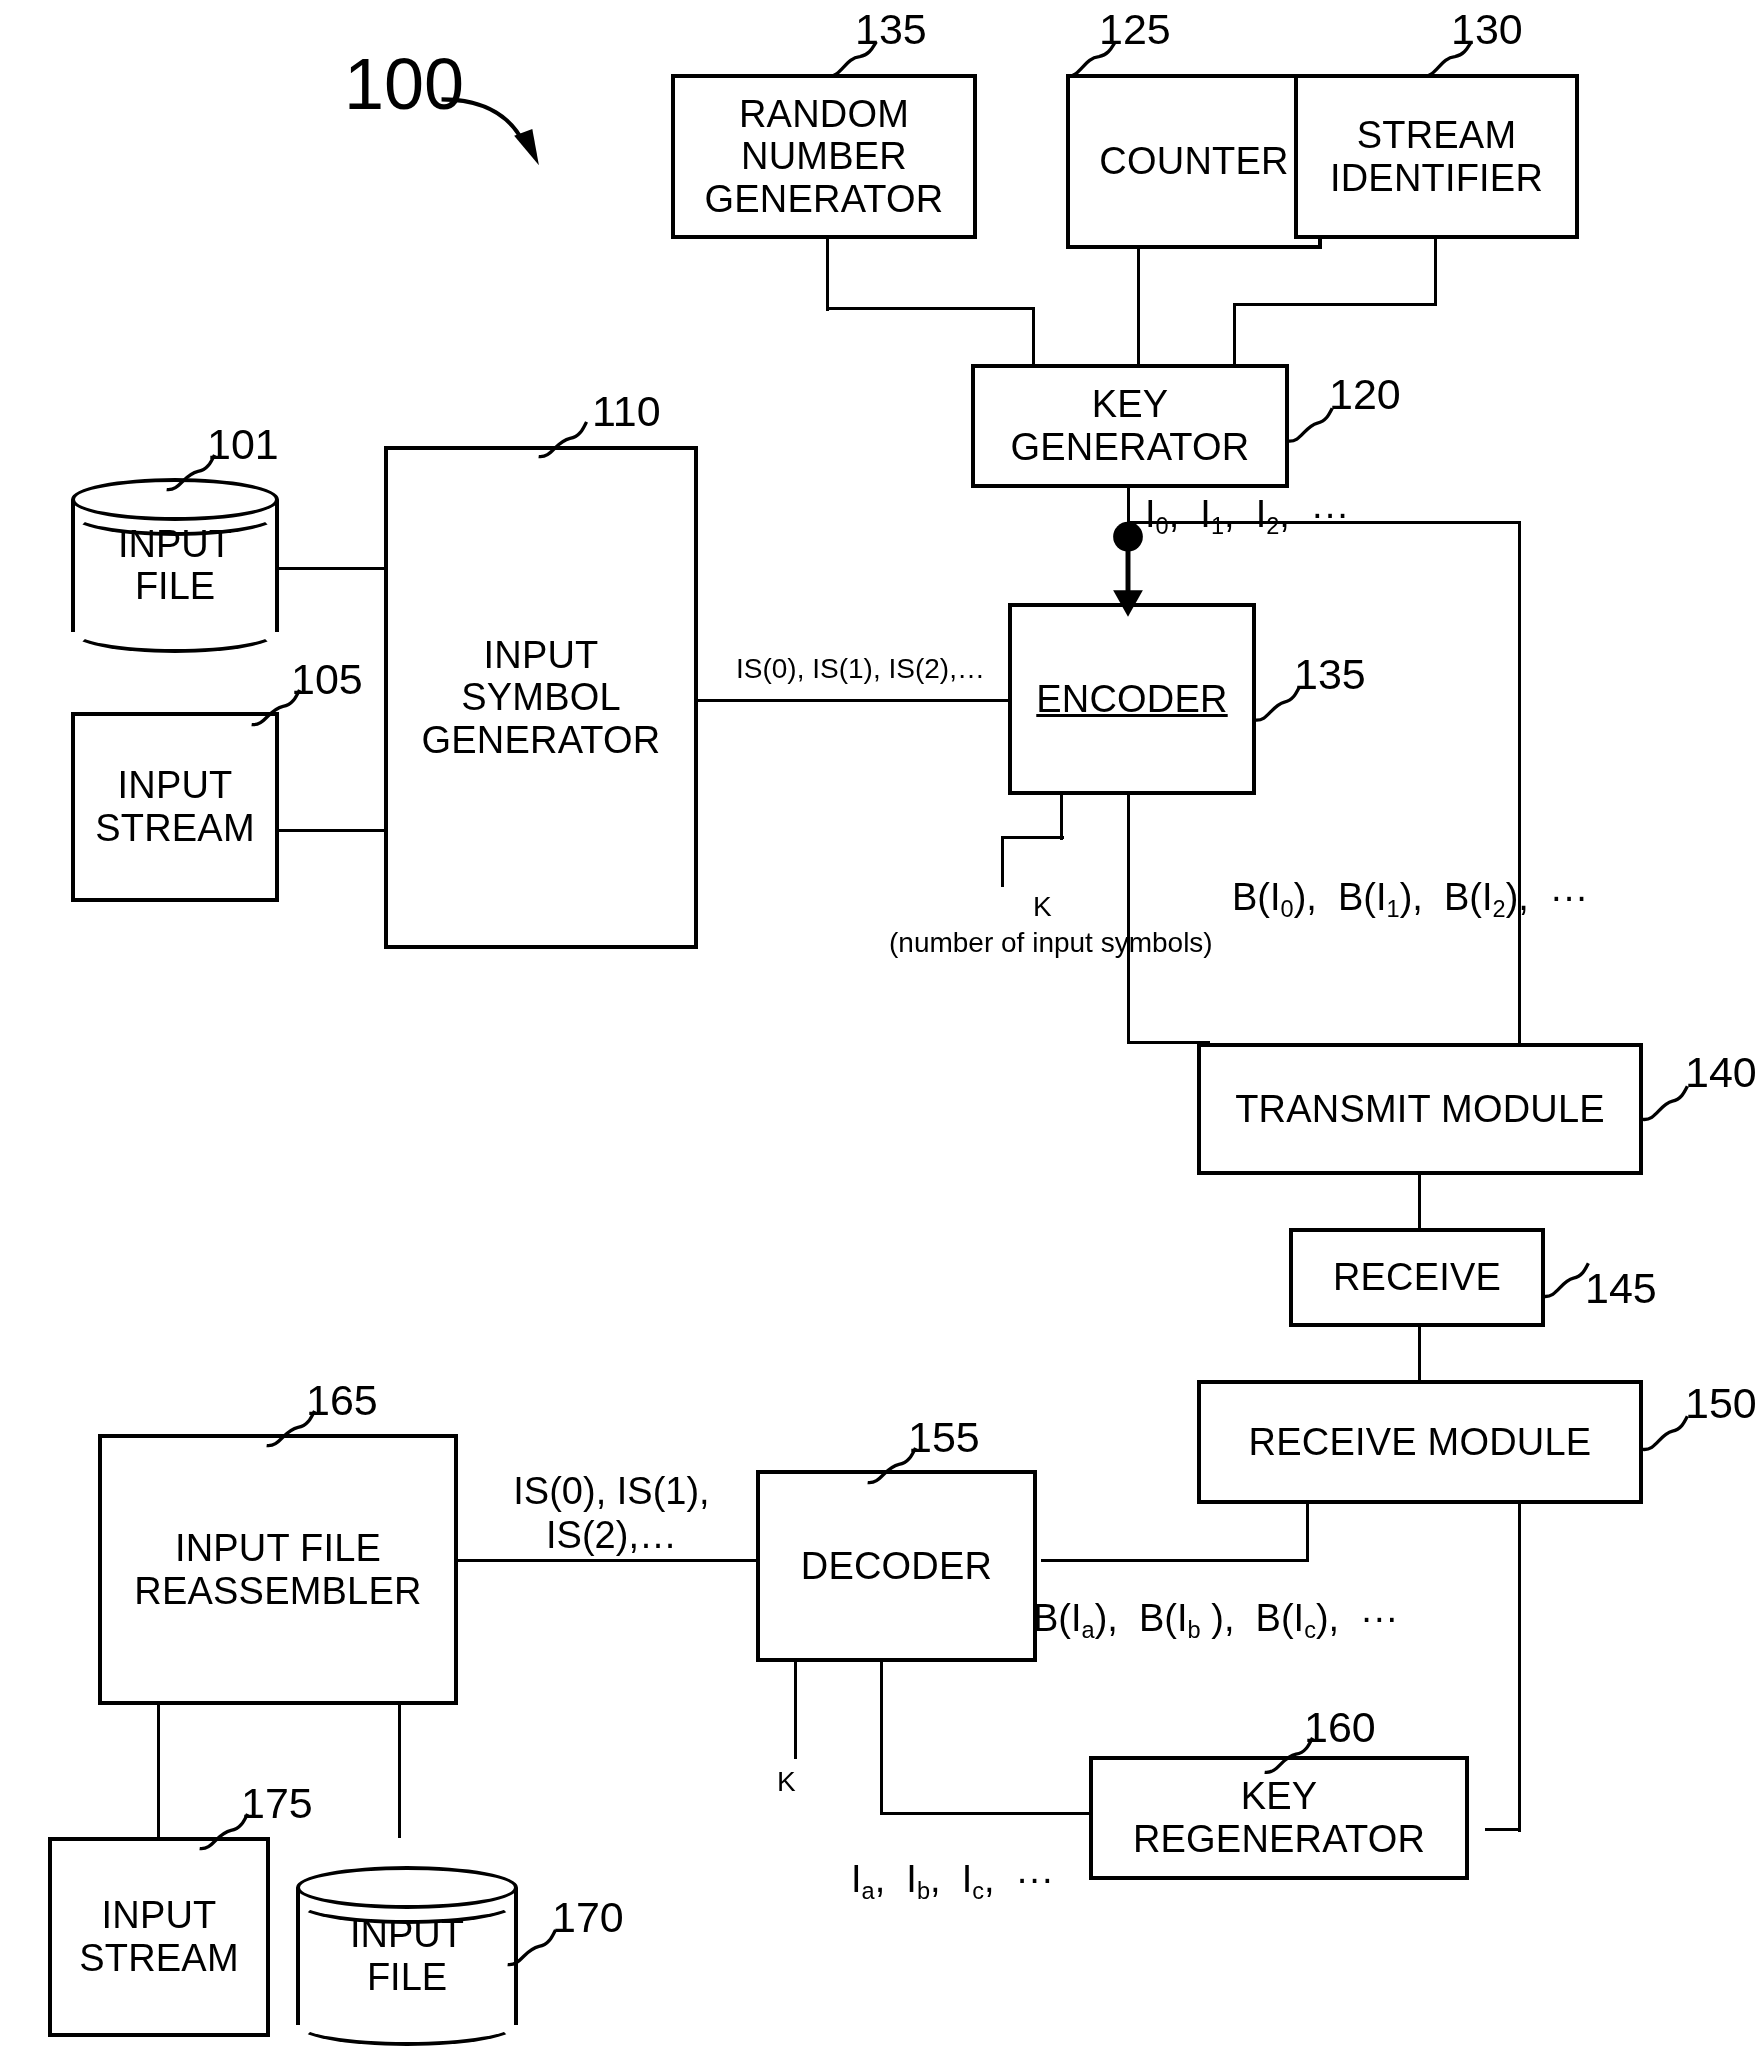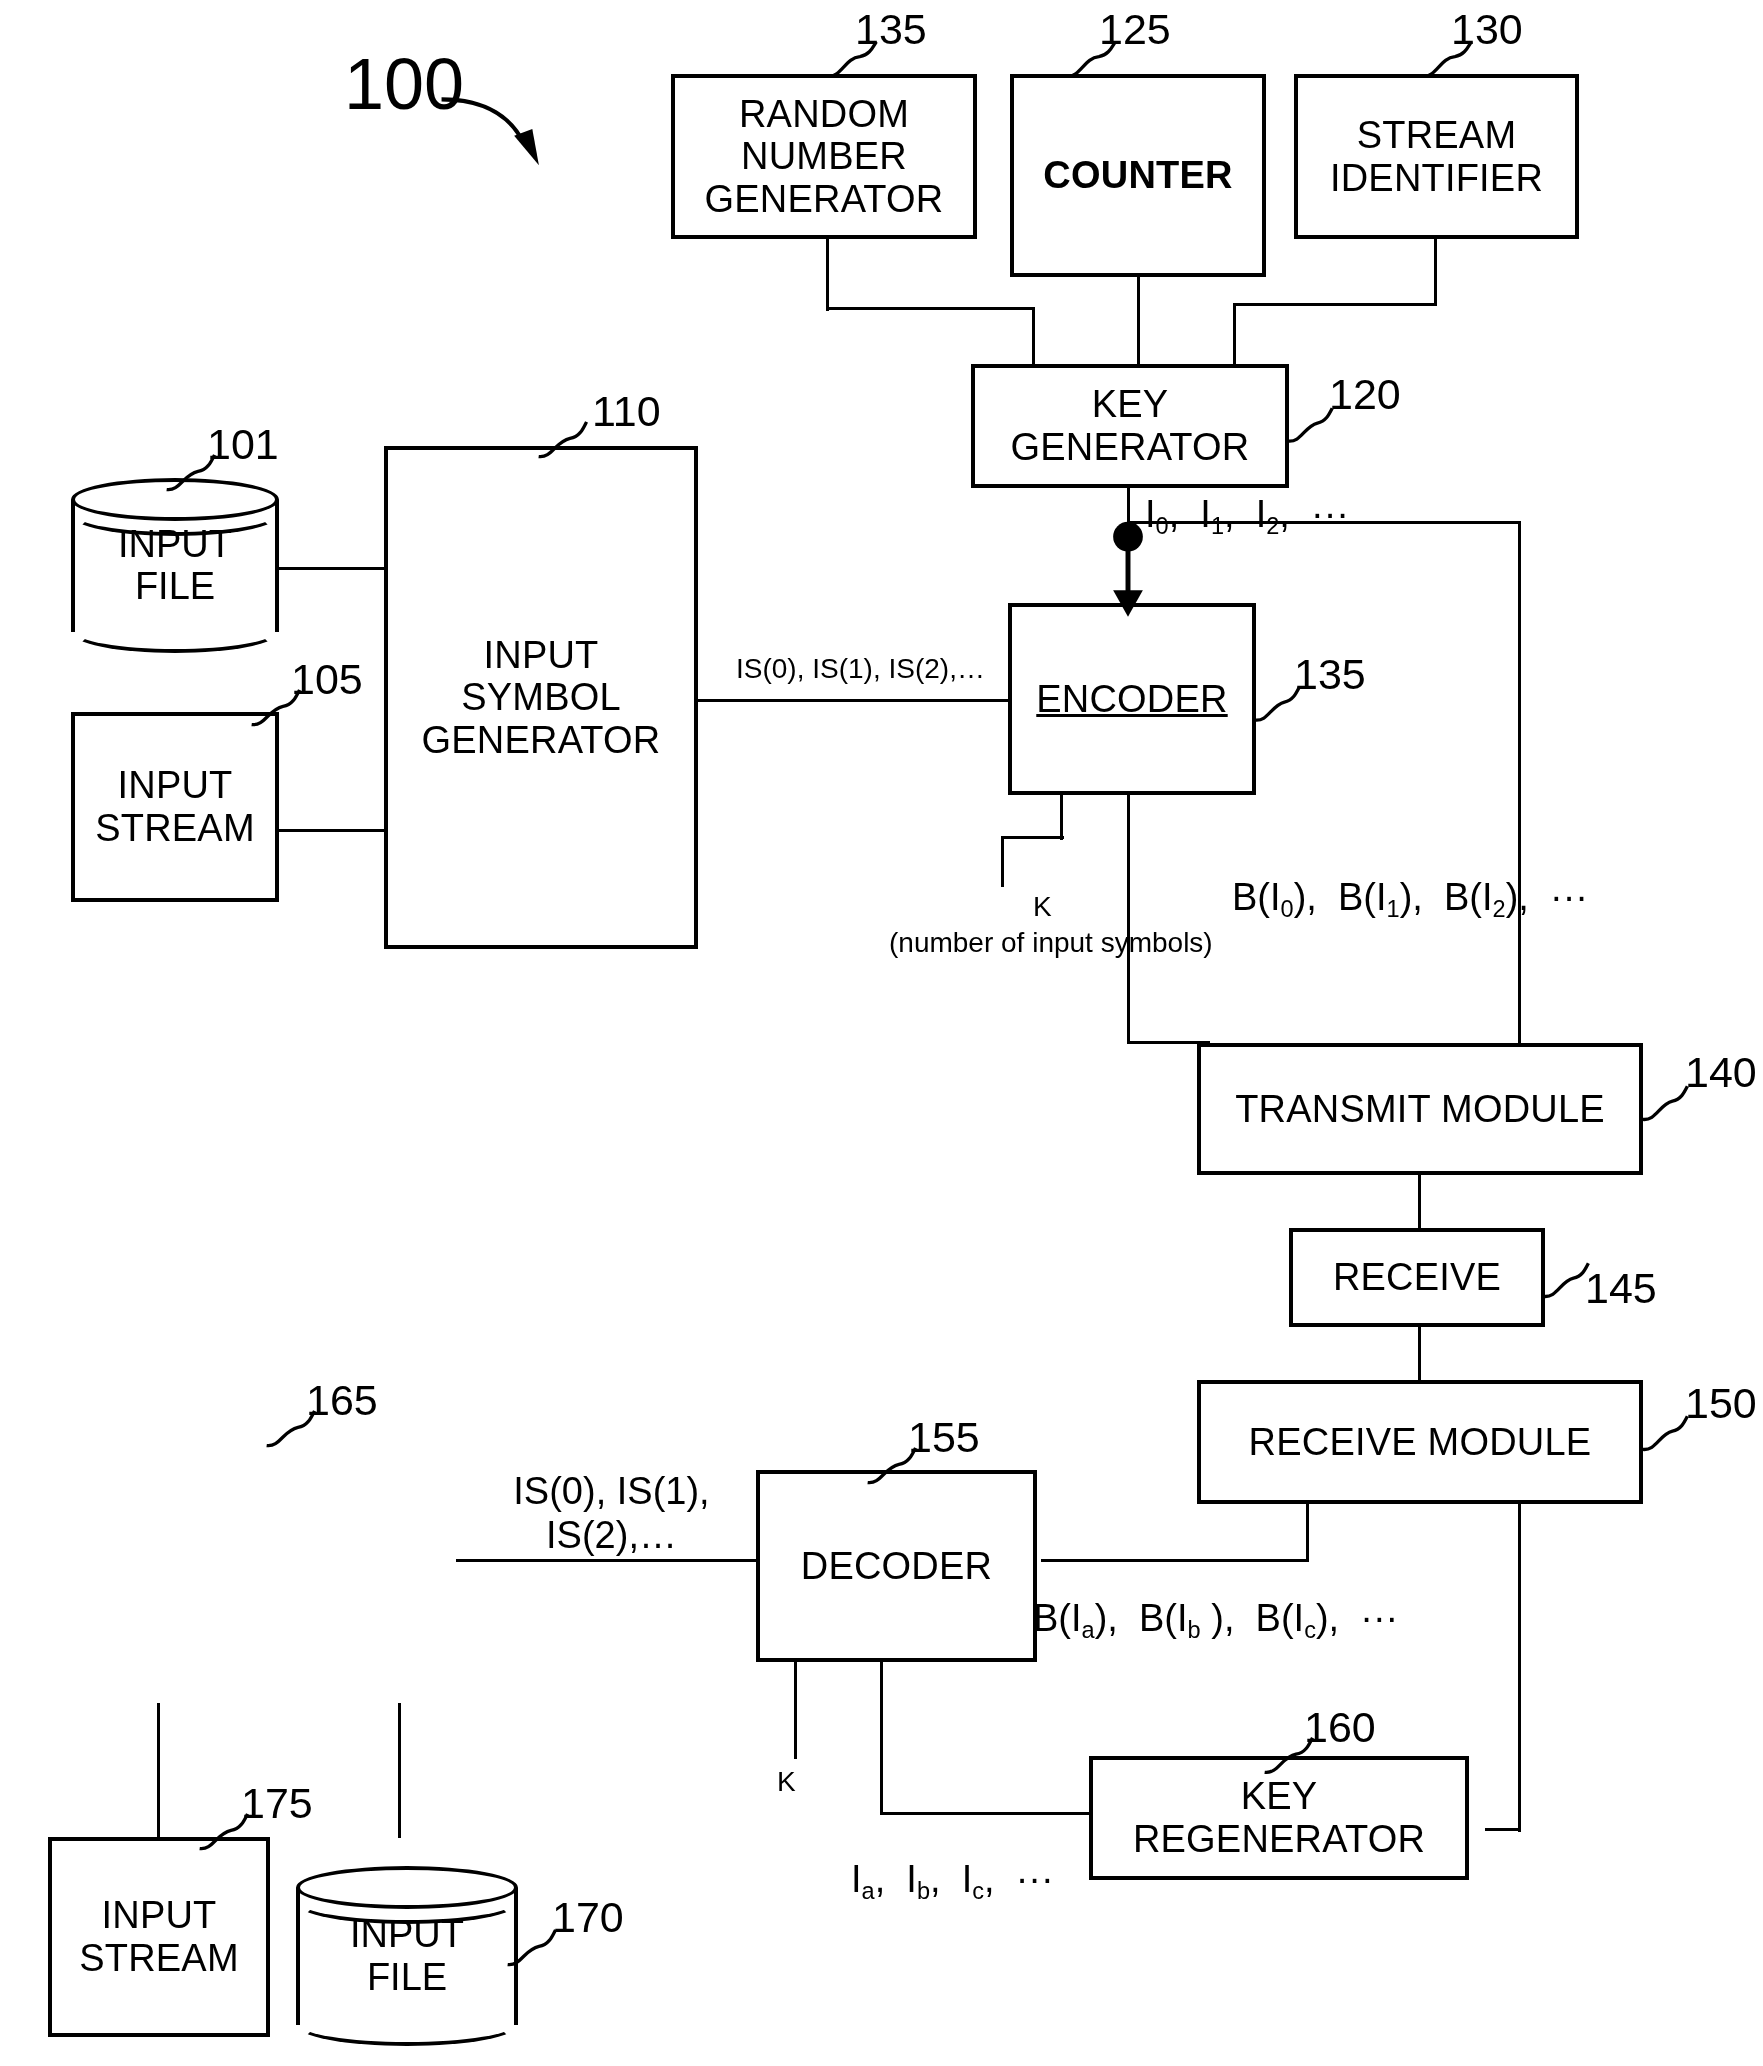--- a/index.html
+++ b/index.html
@@ -110,21 +110,21 @@
   </svg>
 
   <div class="box" style="left:671px; top:74px; width:306px; height:165px;">
     <span>RANDOM<br>NUMBER<br>GENERATOR</span>
   </div>
   <div class="txt ref" style="left:855px; top:5px;">135</div>
   <svg class="leader" style="left:827px; top:40px; width:74px; height:43px;" viewBox="0 0 90 52">
     <path d="M2,44 C18,44 22,22 40,20 C52,18 56,8 60,2"></path>
   </svg>
 
-  <div class="box" style="left:1010px; top:74px; width:256px; height:203px;font-weight:bold;">
+  <div class="box" style="left:1066px; top:74px; width:256px; height:175px;">
     <span>COUNTER</span>
   </div>
   <div class="txt ref" style="left:1099px; top:5px;">125</div>
   <svg class="leader" style="left:1066px; top:40px; width:74px; height:43px;" viewBox="0 0 90 52">
     <path d="M2,44 C18,44 22,22 40,20 C52,18 56,8 60,2"></path>
   </svg>
 
   <div class="box" style="left:1294px; top:74px; width:285px; height:165px;">
     <span>STREAM<br>IDENTIFIER</span>
   </div>
@@ -272,20 +272,23 @@
     <span>KEY<br>REGENERATOR</span>
   </div>
   <div class="txt ref" style="left:1304px; top:1703px;">160</div>
   <svg class="leader" style="left:1263px; top:1736px; width:66px; height:43px;" viewBox="0 0 80 52">
     <path d="M2,44 C18,46 22,26 40,22 C52,20 56,10 60,2"></path>
   </svg>
 
   <div class="h" style="left:456px; top:1559px; width:304px;"></div>
   <div class="txt ctr" style="left:479px; top:1470px; width:265px;">IS(0), IS(1),<br>IS(2),…</div>
 
+  <div class="box" style="left:98px; top:1434px; width:360px; height:271px;">
+    <span>INPUT FILE<br>REASSEMBLER</span>
+  </div>
   <div class="txt ref" style="left:306px; top:1376px;">165</div>
   <svg class="leader" style="left:265px; top:1409px; width:66px; height:45px;" viewBox="0 0 80 54">
     <path d="M2,44 C18,46 22,26 40,22 C52,20 56,10 60,2"></path>
   </svg>
 
   <div class="v" style="left:157px; top:1703px; height:135px;"></div>
   <div class="v" style="left:398px; top:1703px; height:135px;"></div>
 
   <div class="box" style="left:48px; top:1837px; width:222px; height:200px;">
     <span>INPUT<br>STREAM</span>

